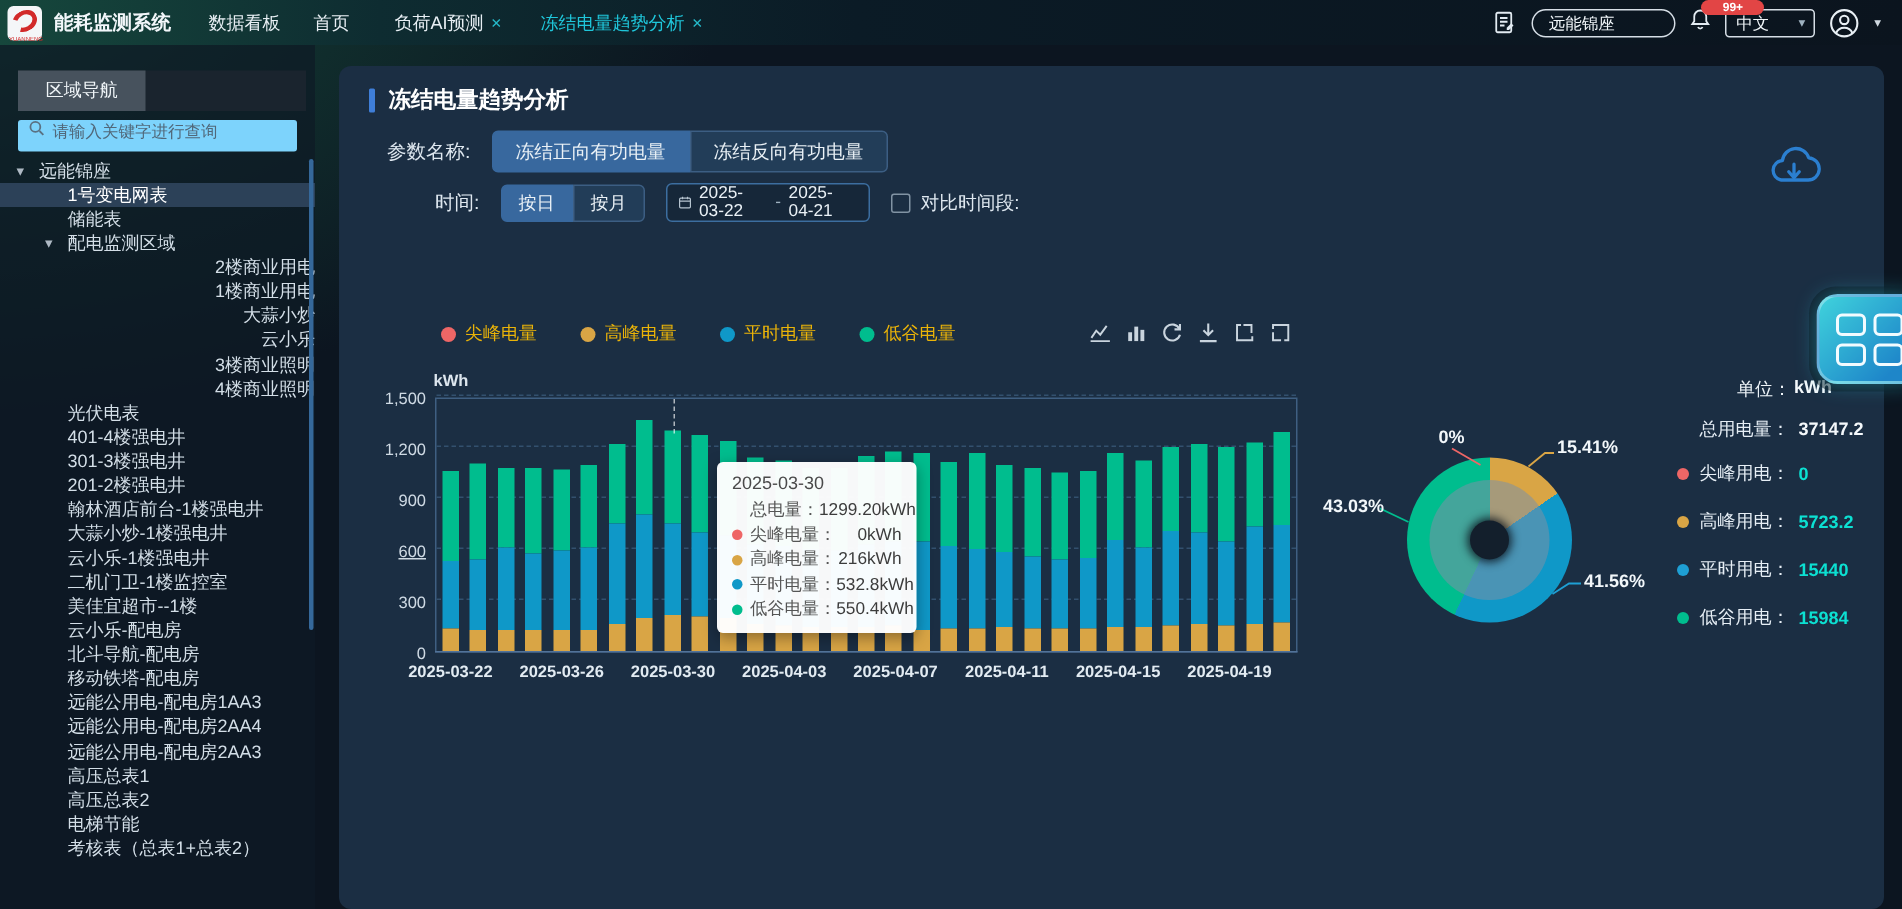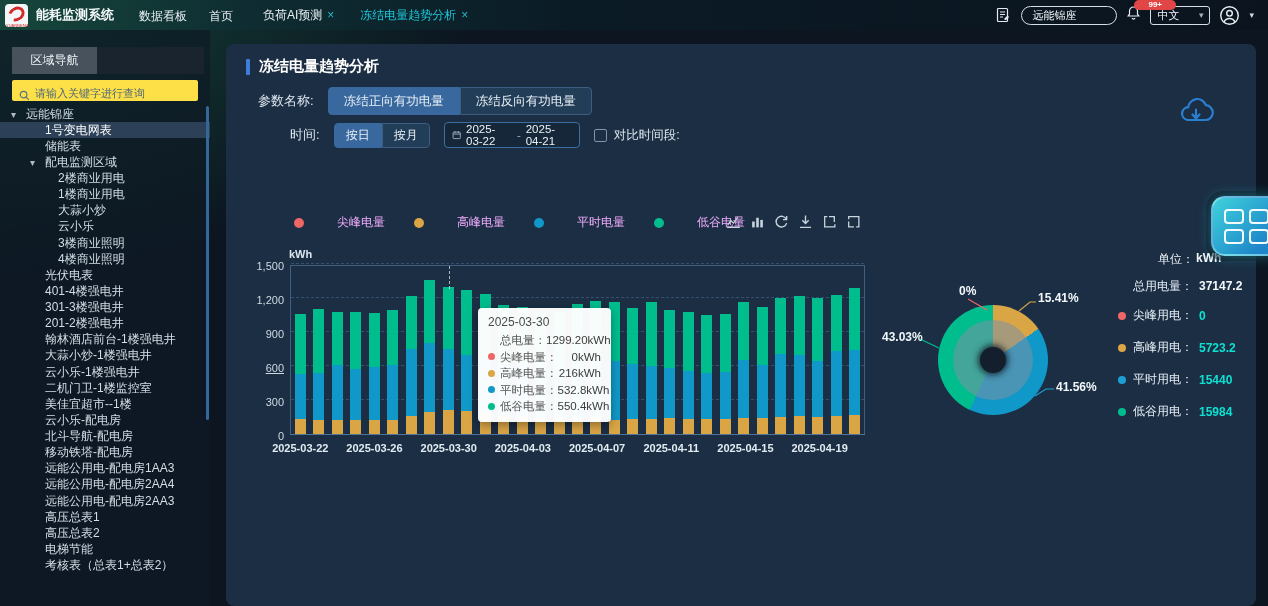--- a/index.html
+++ b/index.html
@@ -30,28 +30,28 @@
        padding:0 14px;border-radius:6px;font-weight:bold;}
   .lang-select{display:flex;align-items:center;justify-content:space-between;width:60px;height:19px;
        border:1px solid #d6dee6;border-radius:3px;font-size:11px;color:#f2f7fa;padding:0 6px;cursor:pointer;}
   .lang-caret{color:#9fb2c0;font-size:9px;}
   .tb-caret{color:#cfd8e0;font-size:9px;}
   
   .sidebar{position:absolute;left:0;top:30px;width:210px;bottom:0;background:rgba(14,26,37,0.72);z-index:10;}
   .side-tabrow{position:absolute;left:12px;right:6px;top:17px;height:27px;background:#1a242e;}
   .side-tab{position:absolute;left:0;top:0;width:85px;height:27px;background:#47525d;color:#f0f5f8;
        font-size:12px;display:flex;align-items:center;justify-content:center;cursor:pointer;}
-  .side-search{position:absolute;left:12px;right:12px;top:50px;height:21px;background:#fde047;border-radius:2px;
-       display:flex;align-items:flex-end;padding:0 7px;gap:5px;cursor:text;}
+  .side-search{position:absolute;left:12px;right:12px;top:50px;height:21px;background:#7dd3fc;border-radius:2px;
+       display:flex;align-items:flex-start;padding:0 7px;gap:5px;cursor:text;}
   .side-search .ph{color:#51687a;font-size:11px;}
   .tree{position:absolute;left:0;right:0;top:76px;bottom:0;overflow:hidden;}
   .tree-row{height:16.13px;display:flex;align-items:center;font-size:12px;color:#d3dee7;cursor:pointer;white-space:nowrap;}
   .tree-row.lv0{padding-left:26px;}
   .tree-row.lv1{padding-left:45px;}
-  .tree-row.lv2{padding-left:58px;}
+  .tree-row.lv2{padding-left:58px;justify-content:flex-end;}
   .tree-row.lv0 .caret,.tree-row.lv1 .caret{margin-left:-15px;width:15px;color:#aeb9c4;font-size:10px;}
   .tree-row.sel{background:#2c4158;color:#ffffff;}
   .side-scroll{position:absolute;right:1px;top:76px;width:3px;height:314px;background:#35689a;border-radius:2px;}
   
   .panel{position:absolute;left:226px;top:44px;width:1030px;height:562px;background:#1b2e43;border-radius:8px;z-index:5;}
   .p-title{position:absolute;left:20px;top:13px;display:flex;align-items:center;gap:9px;}
   .accent{width:4px;height:16px;background:#3f7ed8;border-radius:1px;}
   .p-title-text{font-size:15px;font-weight:bold;color:#ffffff;}
   .row-label{font-size:13px;color:#dfe8f0;}
   .param-row{position:absolute;left:32px;top:43px;display:flex;align-items:center;gap:14px;}
@@ -64,21 +64,21 @@
   .time-row{position:absolute;left:64px;top:78px;display:flex;align-items:center;gap:14px;}
   .tbtn{height:25px;padding:0 11px;font-size:12px;}
   .date-input{height:26px;width:136px;border:1px solid #3c6ea0;border-radius:4px;display:flex;align-items:center;
        gap:5px;padding:0 7px;font-size:11.5px;color:#eaf1f6;cursor:pointer;background:rgba(12,24,38,0.3);}
   .chk-wrap{display:flex;align-items:center;gap:7px;cursor:pointer;}
   .chk{width:13px;height:13px;border:1px solid #8193a4;border-radius:2px;background:transparent;}
   
   .legend{position:absolute;left:68px;top:170px;display:flex;align-items:center;gap:29px;}
   .lg-item{display:flex;align-items:center;gap:6px;cursor:pointer;}
   .lg-dot{width:10px;height:10px;border-radius:50%;}
-  .lg-label{font-size:12px;color:#f0abfc;margin-left:27px;}
+  .lg-label{font-size:12px;color:#eab308;}
   .toolbox{position:absolute;left:500px;top:170px;display:flex;align-items:center;gap:9px;}
   .tool{cursor:pointer;display:flex;}
   .chart-wrap{position:absolute;left:64px;top:221px;width:575px;height:170px;border:1px solid #3f5f82;}
   .grid-line{position:absolute;left:0;right:0;height:0;border-top:1px dashed #33506e;}
   .bars{position:absolute;left:0;right:0;top:0;bottom:0;display:flex;}
   .slot{flex:1;display:flex;align-items:flex-end;justify-content:center;}
   .bar{width:11px;display:flex;flex-direction:column-reverse;}
   .seg{width:100%;}
   .ylab{position:absolute;font-size:11px;color:#cfdae4;right:100%;margin-right:7px;white-space:nowrap;}
   .unit-lab{position:absolute;left:-2px;top:-18px;font-size:11px;font-weight:bold;color:#dde6ee;}

